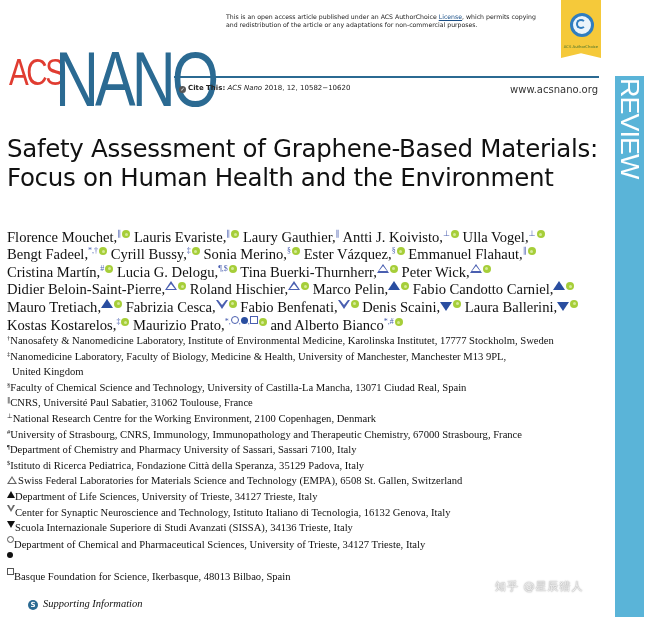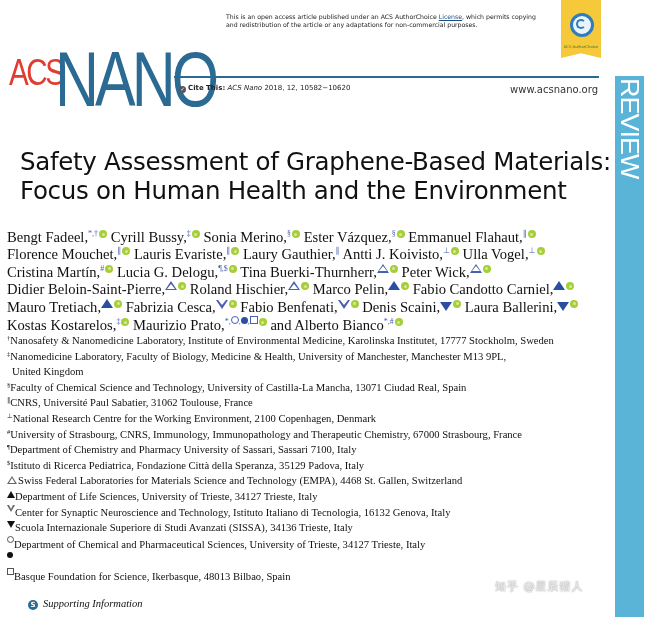--- a/index.html
+++ b/index.html
@@ -71,36 +71,36 @@
 <div class="cite">
   <span class="ck">✓</span><span class="lead">Cite This:</span>
   <i>ACS Nano</i><span> 2018, 12, 10582−10620</span>
 </div>
 <div class="site">www.acsnano.org</div>
 
 <div class="review-bar">
     <span>REVIEW</span>
   </div>
 
-<h1 class="title" style="margin:13px;font-weight:normal;">Safety Assessment of Graphene-Based Materials: Focus on Human Health and the Environment</h1>
+<h1 class="title" style="margin:0;font-weight:normal;">Safety Assessment of Graphene-Based Materials: Focus on Human Health and the Environment</h1>
 
 <div class="authors">
+  <div class="line">
+    <span>Florence Mouchet,</span><sup>∥</sup><span class="orcid"></span>
+    <span>Lauris Evariste,</span><sup>∥</sup><span class="orcid"></span>
+    <span>Laury Gauthier,</span><sup>∥</sup>
+    <span>Antti J. Koivisto,</span><sup>⊥</sup><span class="orcid"></span>
+    <span>Ulla Vogel,</span><sup>⊥</sup><span class="orcid"></span>
+  </div>
   <div class="line">
     <span>Bengt Fadeel,</span><sup>*,†</sup><span class="orcid"></span>
     <span>Cyrill Bussy,</span><sup>‡</sup><span class="orcid"></span>
     <span>Sonia Merino,</span><sup>§</sup><span class="orcid"></span>
     <span>Ester Vázquez,</span><sup>§</sup><span class="orcid"></span>
     <span>Emmanuel Flahaut,</span><sup>∥</sup><span class="orcid"></span>
-  </div>
-  <div class="line">
-    <span>Florence Mouchet,</span><sup>∥</sup><span class="orcid"></span>
-    <span>Lauris Evariste,</span><sup>∥</sup><span class="orcid"></span>
-    <span>Laury Gauthier,</span><sup>∥</sup>
-    <span>Antti J. Koivisto,</span><sup>⊥</sup><span class="orcid"></span>
-    <span>Ulla Vogel,</span><sup>⊥</sup><span class="orcid"></span>
   </div>
   <div class="line">
     <span>Cristina Martín,</span><sup>#</sup><span class="orcid"></span>
     <span>Lucia G. Delogu,</span><sup>¶,$</sup><span class="orcid"></span>
     <span>Tina Buerki-Thurnherr,</span><span class="tri-o"></span><span class="orcid"></span>
     <span>Peter Wick,</span><span class="tri-o"></span><span class="orcid"></span>
   </div>
   <div class="line">
     <span>Didier Beloin-Saint-Pierre,</span><span class="tri-o"></span><span class="orcid"></span>
     <span>Roland Hischier,</span><span class="tri-o"></span><span class="orcid"></span>
@@ -124,21 +124,21 @@
 <div class="affils">
   <div class="row"><sup>†</sup><span>Nanosafety &amp; Nanomedicine Laboratory, Institute of Environmental Medicine, Karolinska Institutet, 17777 Stockholm, Sweden</span></div>
   <div class="row"><sup>‡</sup><span>Nanomedicine Laboratory, Faculty of Biology, Medicine &amp; Health, University of Manchester, Manchester M13 9PL,</span></div>
   <div class="row cont">United Kingdom</div>
   <div class="row"><sup>§</sup><span>Faculty of Chemical Science and Technology, University of Castilla-La Mancha, 13071 Ciudad Real, Spain</span></div>
   <div class="row"><sup>∥</sup><span>CNRS, Université Paul Sabatier, 31062 Toulouse, France</span></div>
   <div class="row"><sup>⊥</sup><span>National Research Centre for the Working Environment, 2100 Copenhagen, Denmark</span></div>
   <div class="row"><sup>#</sup><span>University of Strasbourg, CNRS, Immunology, Immunopathology and Therapeutic Chemistry, 67000 Strasbourg, France</span></div>
   <div class="row"><sup>¶</sup><span>Department of Chemistry and Pharmacy University of Sassari, Sassari 7100, Italy</span></div>
   <div class="row"><sup>$</sup><span>Istituto di Ricerca Pediatrica, Fondazione Città della Speranza, 35129 Padova, Italy</span></div>
-  <div class="row"><span class="m-tri-o"></span><span>Swiss Federal Laboratories for Materials Science and Technology (EMPA), 4468 St. Gallen, Switzerland</span></div>
+  <div class="row"><span class="m-tri-o"></span><span>Swiss Federal Laboratories for Materials Science and Technology (EMPA), 6508 St. Gallen, Switzerland</span></div>
   <div class="row"><span class="m-tri-f"></span><span>Department of Life Sciences, University of Trieste, 34127 Trieste, Italy</span></div>
   <div class="row"><span class="m-tri-do"></span><span>Center for Synaptic Neuroscience and Technology, Istituto Italiano di Tecnologia, 16132 Genova, Italy</span></div>
   <div class="row"><span class="m-tri-df"></span><span>Scuola Internazionale Superiore di Studi Avanzati (SISSA), 34136 Trieste, Italy</span></div>
   <div class="row"><span class="m-circ-o"></span><span>Department of Chemical and Pharmaceutical Sciences, University of Trieste, 34127 Trieste, Italy</span></div>
   <div class="row"><span class="m-circ-f"></span></div>
   <div class="row"><span class="m-sq-o"></span><span>Basque Foundation for Science, Ikerbasque, 48013 Bilbao, Spain</span></div>
 </div>
 
 <div class="support"><span class="s-icon">S</span><span>Supporting Information</span></div>
 

